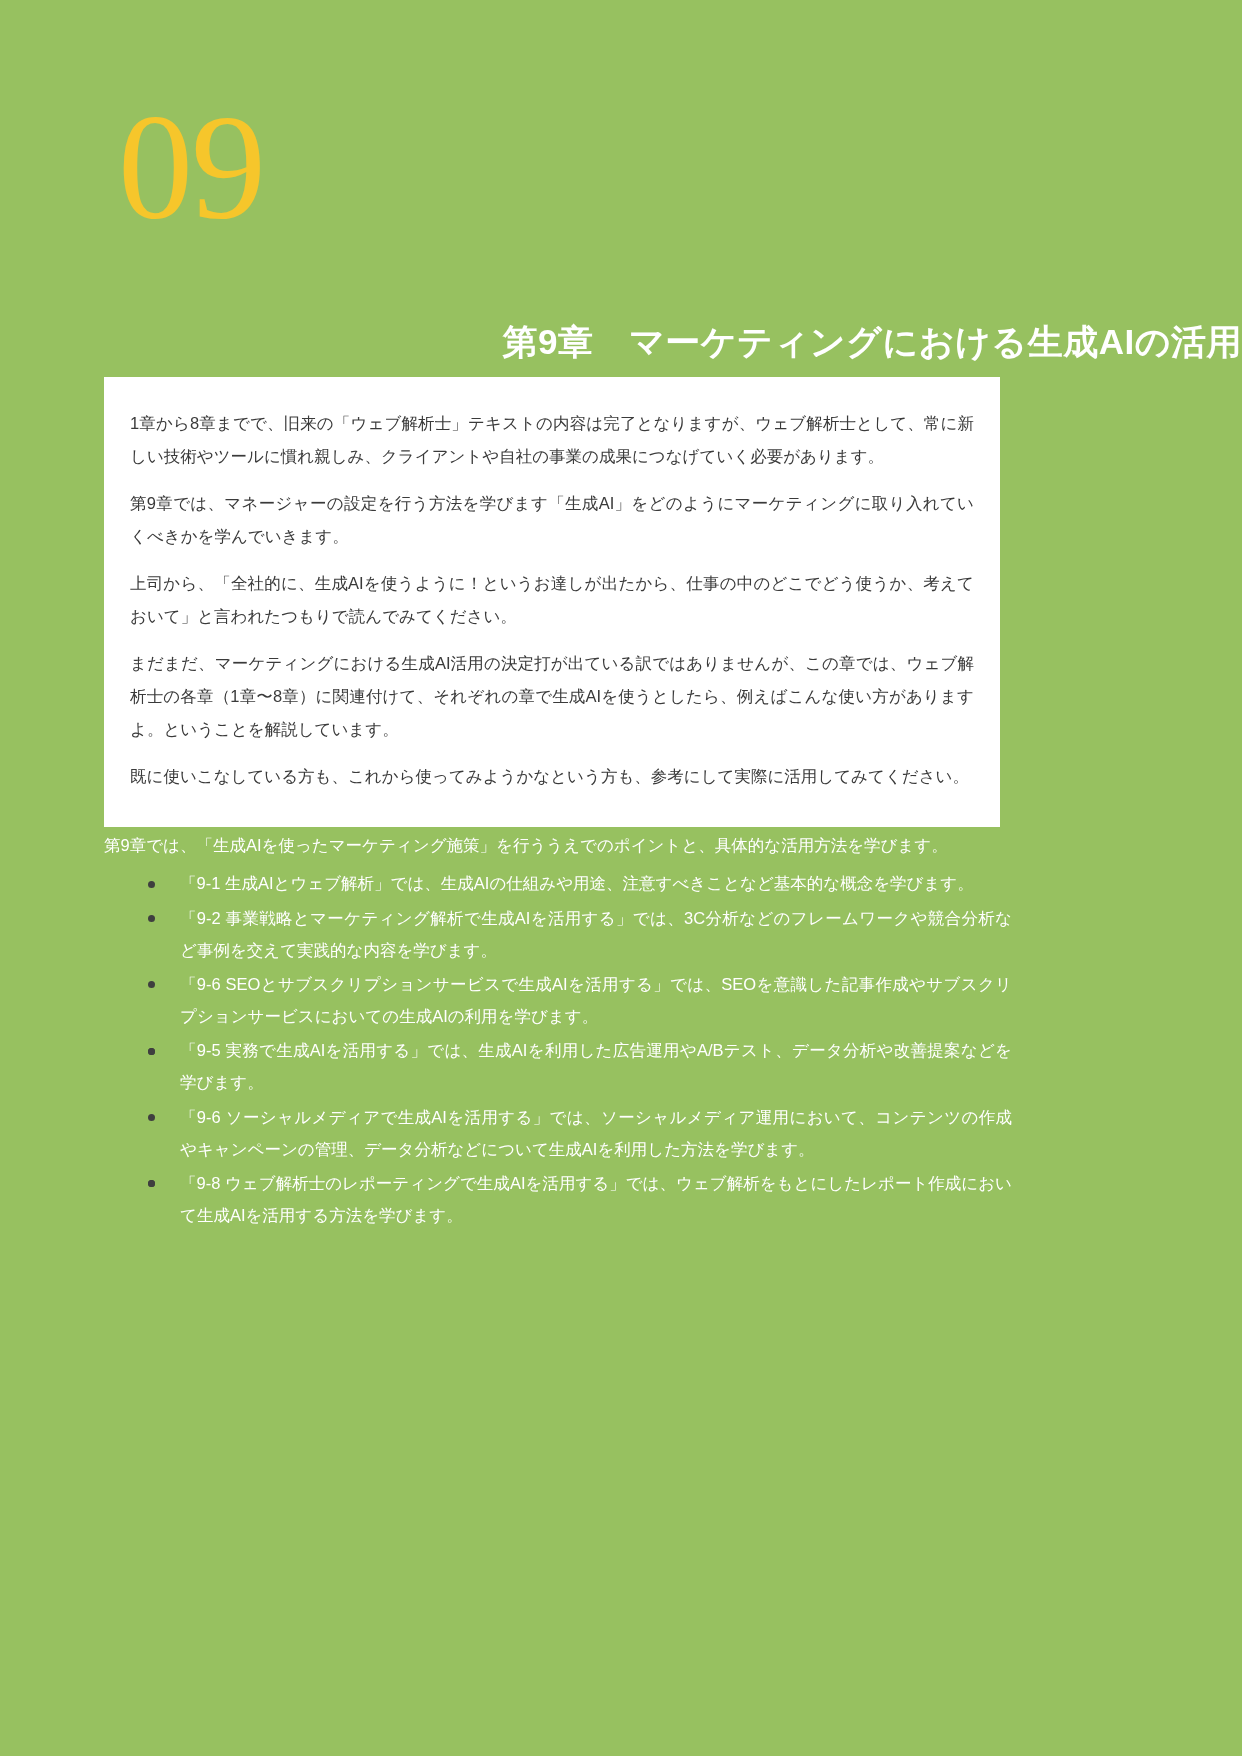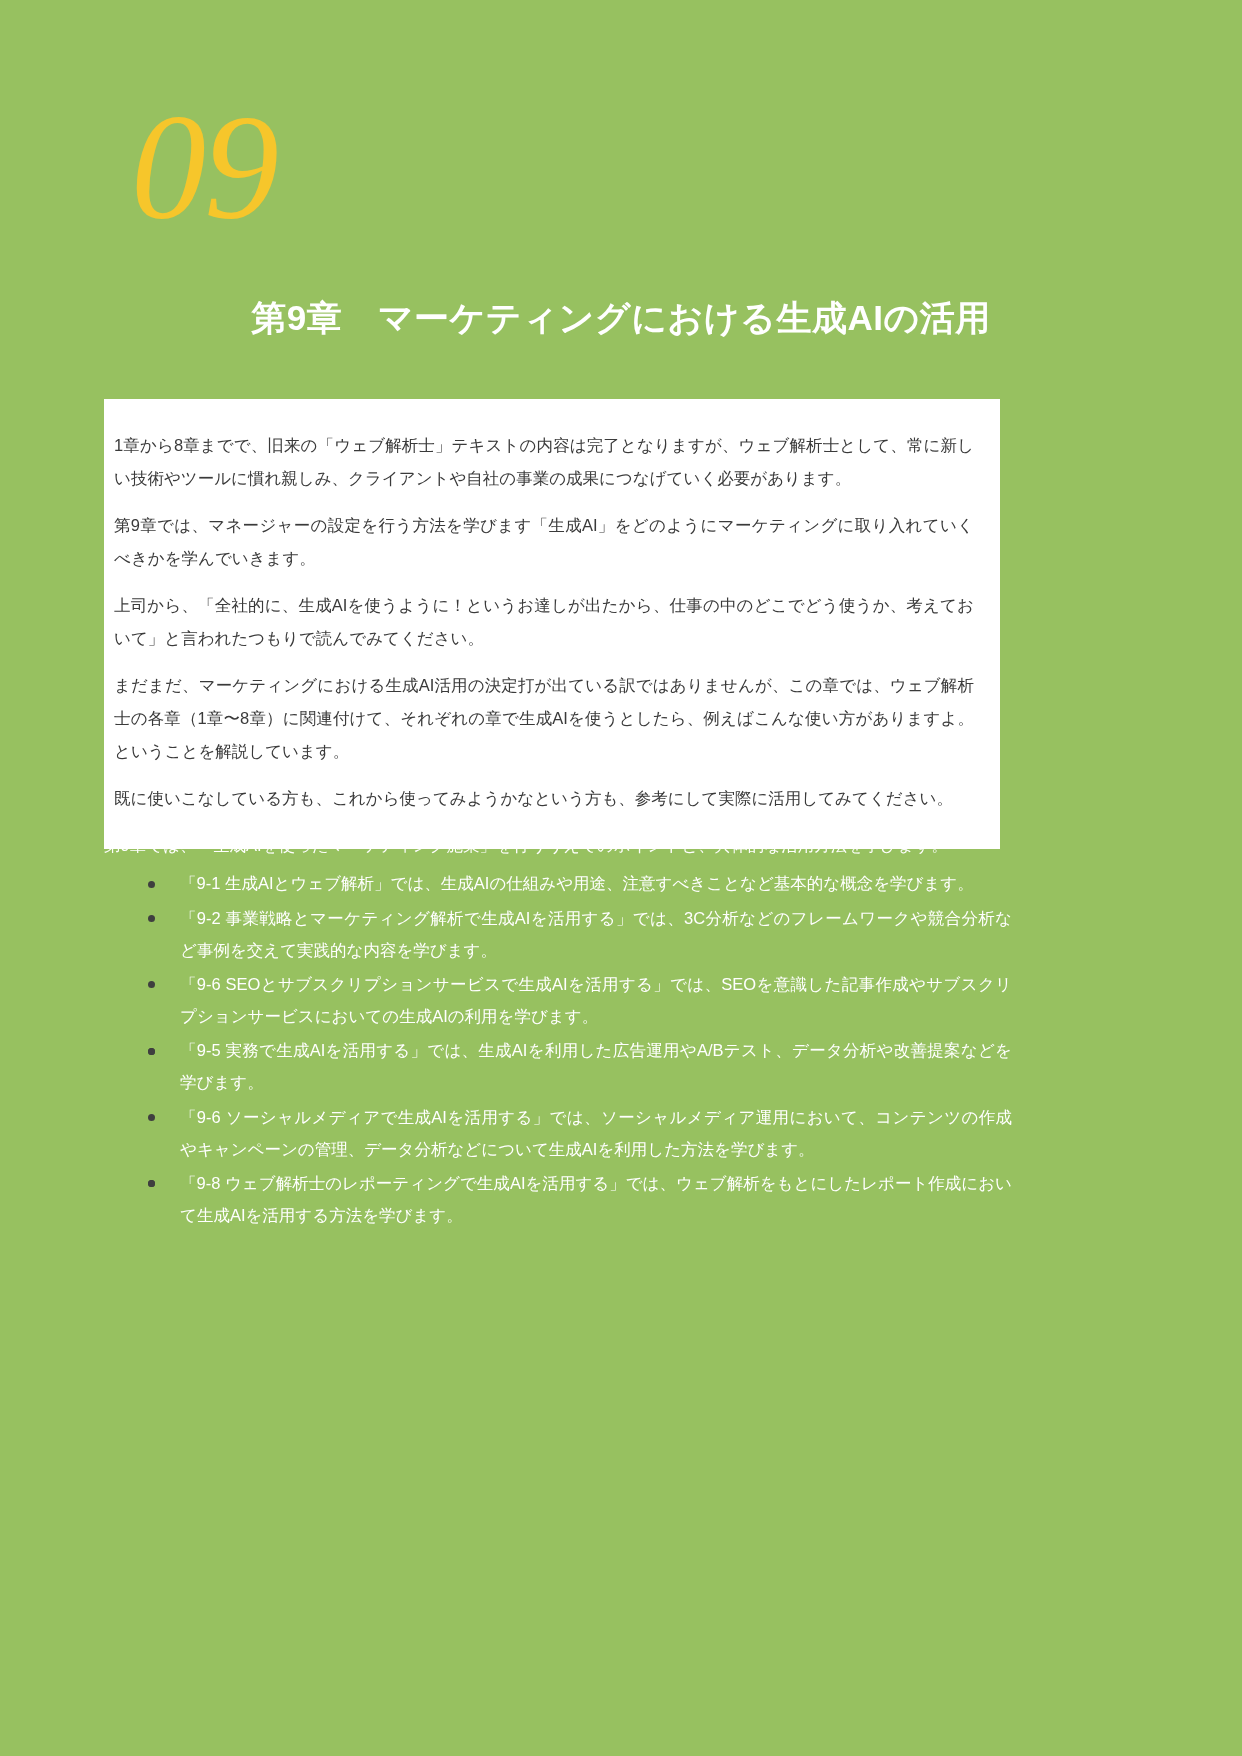--- a/index.html
+++ b/index.html
@@ -11,53 +11,52 @@
     height: 1756px;
     background: #97c160;
     font-family: "Liberation Sans", "DejaVu Sans", sans-serif;
     overflow: hidden;
     position: relative;
   }
 
   
   .chapter-number {
     position: absolute;
-    left: 131px;
+    left: 118px;
     top: 92px;
     font-family: "Liberation Serif", "DejaVu Serif", serif;
-    font-style: italic;
     font-size: 150px;
     line-height: 1;
     font-weight: 400;
     color: #f6c62b;
     letter-spacing: -2px;
   }
 
   
   .page-title {
     position: absolute;
     left: 0;
     right: 0;
-    top: 272px;
-    text-align: center;
+    top: 296px;
+    text-align: right;
     color: #ffffff;
     font-size: 35px;
     font-weight: bold;
     letter-spacing: 0.5px;
     white-space: pre;
   }
 
   
   .content-card {
     position: absolute;
     left: 104px;
-    top: 399px;
+    top: 377px;
     width: 896px;
     background: #ffffff;
-    padding: 30px 26px 34px 10px;
+    padding: 30px 26px 34px 26px;
     box-sizing: border-box;
   }
   .card-paragraph {
     color: #3a3a3a;
     font-size: 16.5px;
     line-height: 2.0;
     margin: 0 0 14px 0;
     text-align: justify;
     text-justify: inter-character;
   }

